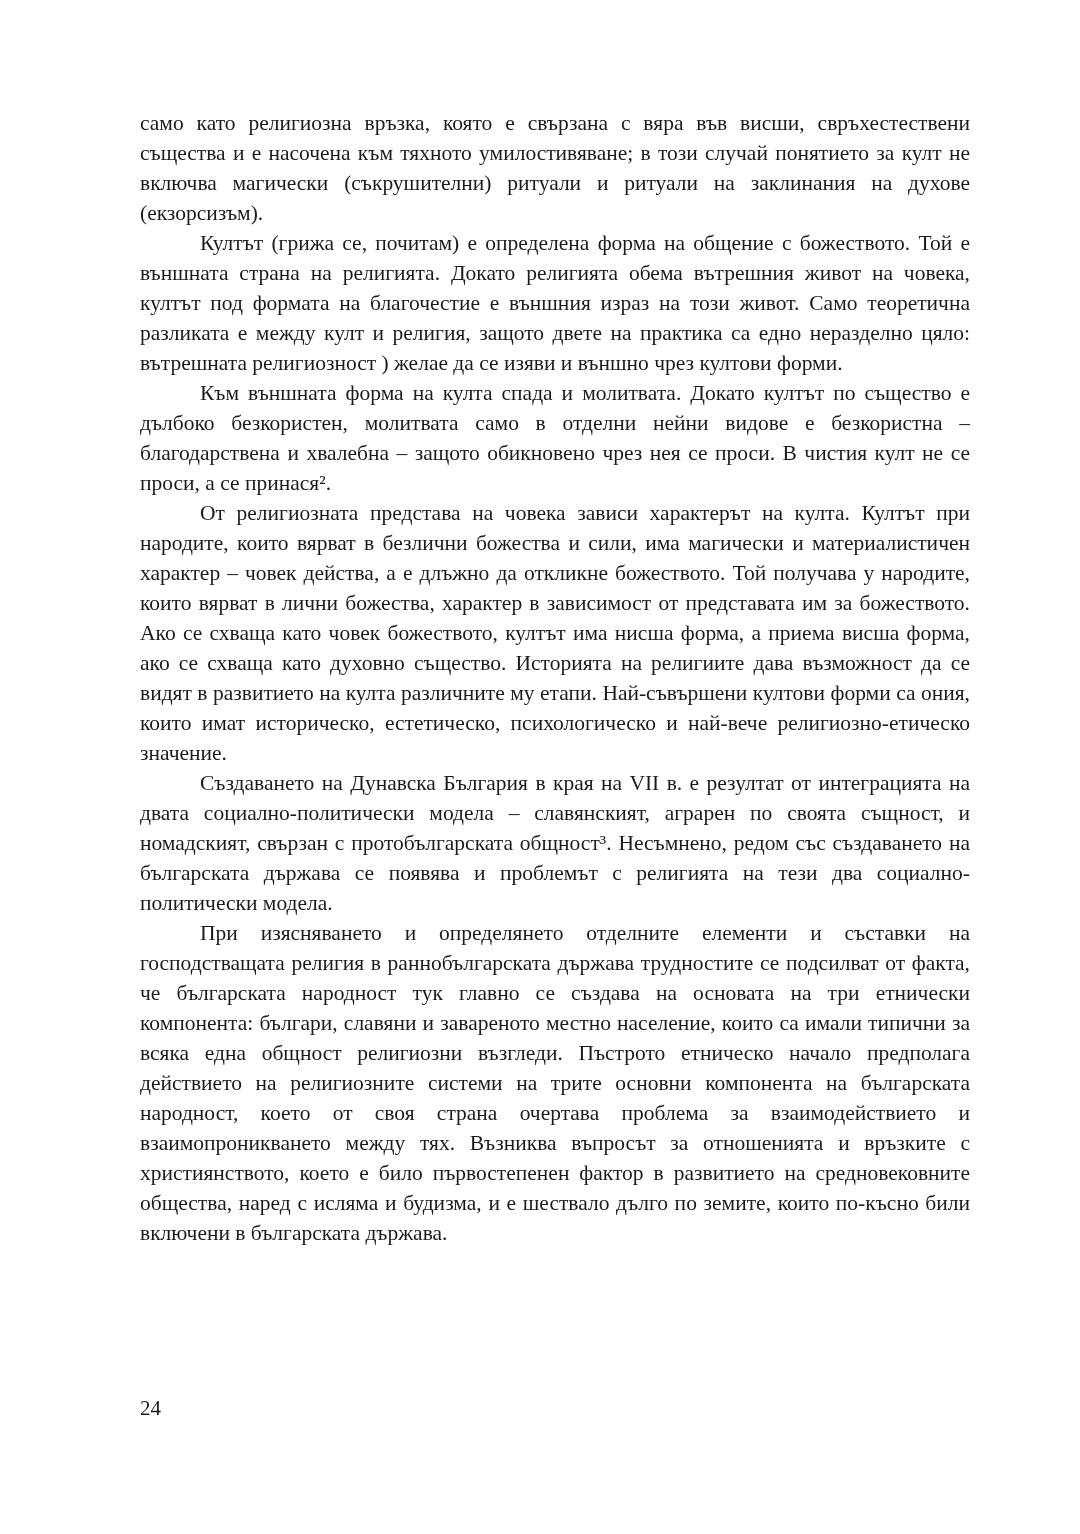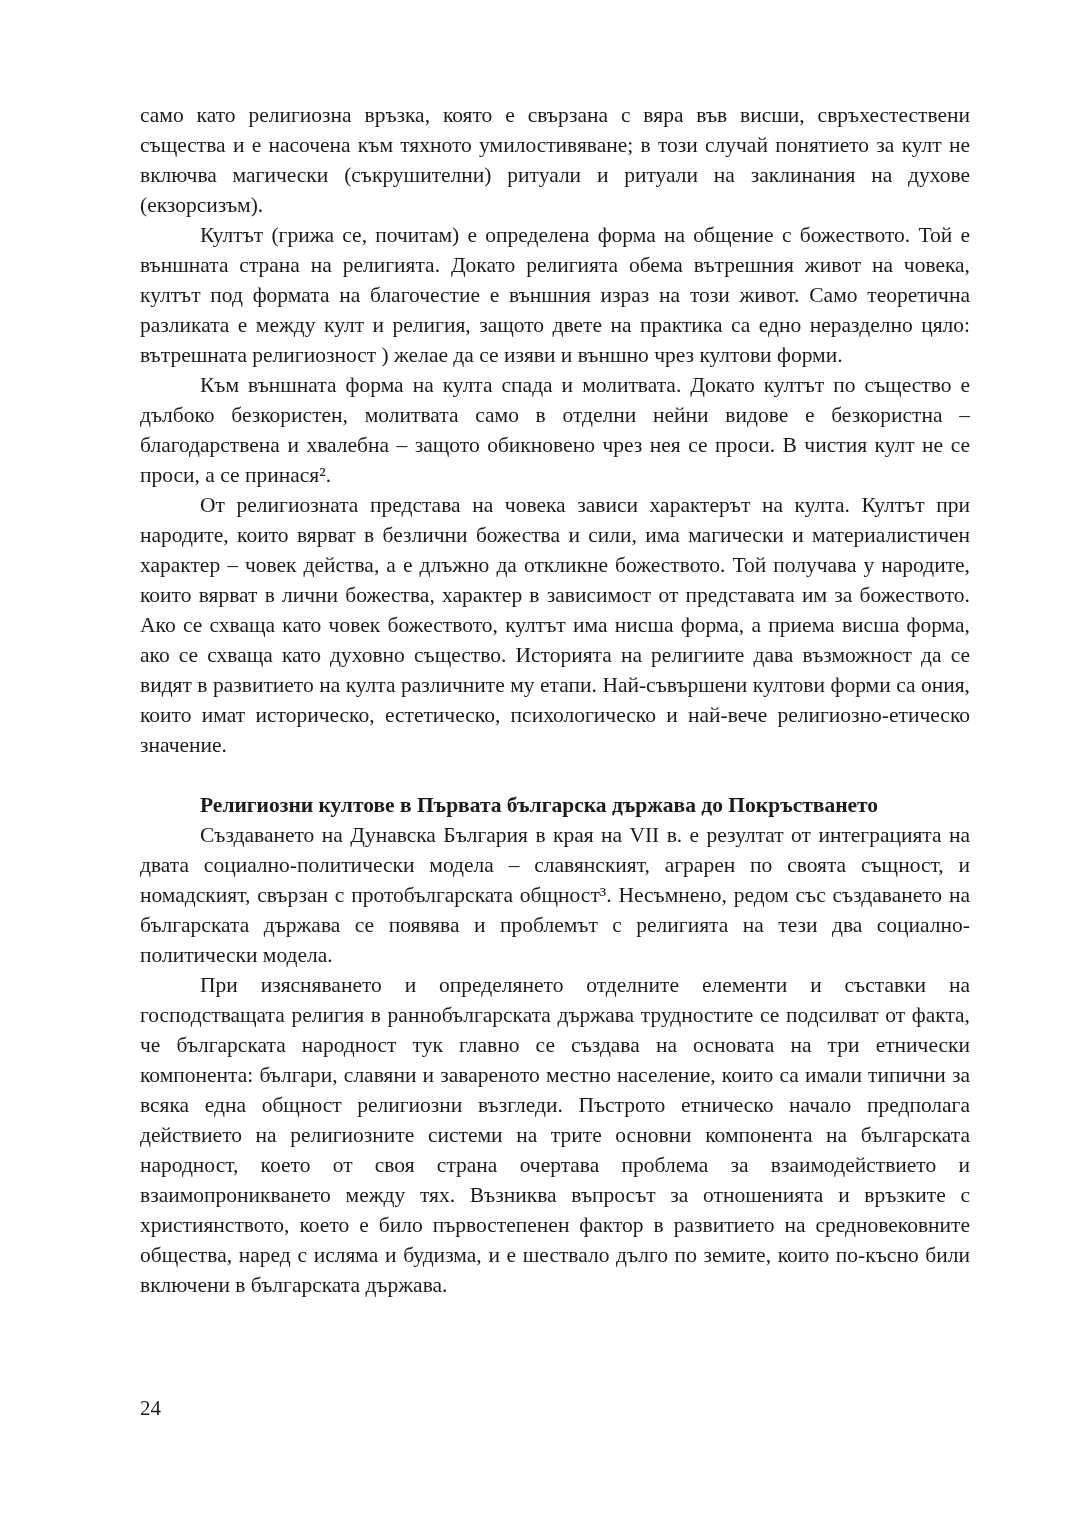--- a/index.html
+++ b/index.html
@@ -13,21 +13,21 @@
     height: 1534px;
     background: #ffffff;
     box-sizing: border-box;
     font-family: "Liberation Serif", "DejaVu Serif", serif;
     color: #1b1b1b;
     overflow: hidden;
   }
   .text-block {
     position: absolute;
     left: 140px;
-    top: 100px;
+    top: 108px;
     width: 830px;
     font-size: 21.5px;
     line-height: 30px;
     text-align: justify;
   }
   .para {
     margin: 0;
     text-indent: 60px;
   }
   .para.no-indent {
@@ -60,21 +60,20 @@
   <div class="text-block">
 
     <p class="para no-indent">само като религиозна връзка, която е свързана с вяра във висши, свръхестествени същества и е насочена към тяхното умилостивяване; в този случай понятието за култ не включва магически (съкрушителни) ритуали и ритуали на заклинания на духове (екзорсизъм).</p>
 
     <p class="para">Култът (грижа се, почитам) е определена форма на общение с божеството. Той е външната страна на религията. Докато религията обема вътрешния живот на човека, култът под формата на благочестие е външния израз на този живот. Само теоретична разликата е между култ и религия, защото двете на практика са едно неразделно цяло: вътрешната религиозност ) желае да се изяви и външно чрез култови форми.</p>
 
     <p class="para">Към външната форма на култа спада и молитвата. Докато култът по същество е дълбоко безкористен, молитвата само в отделни нейни видове е безкористна – благодарствена и хвалебна – защото обикновено чрез нея се проси. В чистия култ не се проси, а се принася².</p>
 
     <p class="para">От религиозната представа на човека зависи характерът на култа. Култът при народите, които вярват в безлични божества и сили, има магически и материалистичен характер – човек действа, а е длъжно да откликне божеството. Той получава у народите, които вярват в лични божества, характер в зависимост от представата им за божеството. Ако се схваща като човек божеството, култът има нисша форма, а приема висша форма, ако се схваща като духовно същество. Историята на религиите дава възможност да се видят в развитието на култа различните му етапи. Най-съвършени култови форми са ония, които имат историческо, естетическо, психологическо и най-вече религиозно-етическо значение.</p>
 
-    <h2 class="section-heading">Религиозни култове в Първата българска държава до Покръстването</h2>
 
     <p class="para">Създаването на Дунавска България в края на VII в. е резултат от интеграцията на двата социално-политически модела – славянският, аграрен по своята същност, и номадският, свързан с протобългарската общност³. Несъмнено, редом със създаването на българската държава се появява и проблемът с религията на тези два социално-политически модела.</p>
 
     <p class="para">При изясняването и определянето отделните елементи и съставки на господстващата религия в раннобългарската държава трудностите се подсилват от факта, че българската народност тук главно се създава на основата на три етнически компонента: българи, славяни и завареното местно население, които са имали типични за всяка една общност религиозни възгледи. Пъстрото етническо начало предполага действието на религиозните системи на трите основни компонента на българската народност, което от своя страна очертава проблема за взаимодействието и взаимопроникването между тях. Възниква въпросът за отношенията и връзките с християнството, което е било първостепенен фактор в развитието на средновековните общества, наред с исляма и будизма, и е шествало дълго по земите, които по-късно били включени в българската държава.</p>
 
   </div>
 
   <div class="page-number">24</div>
 
 </div>

